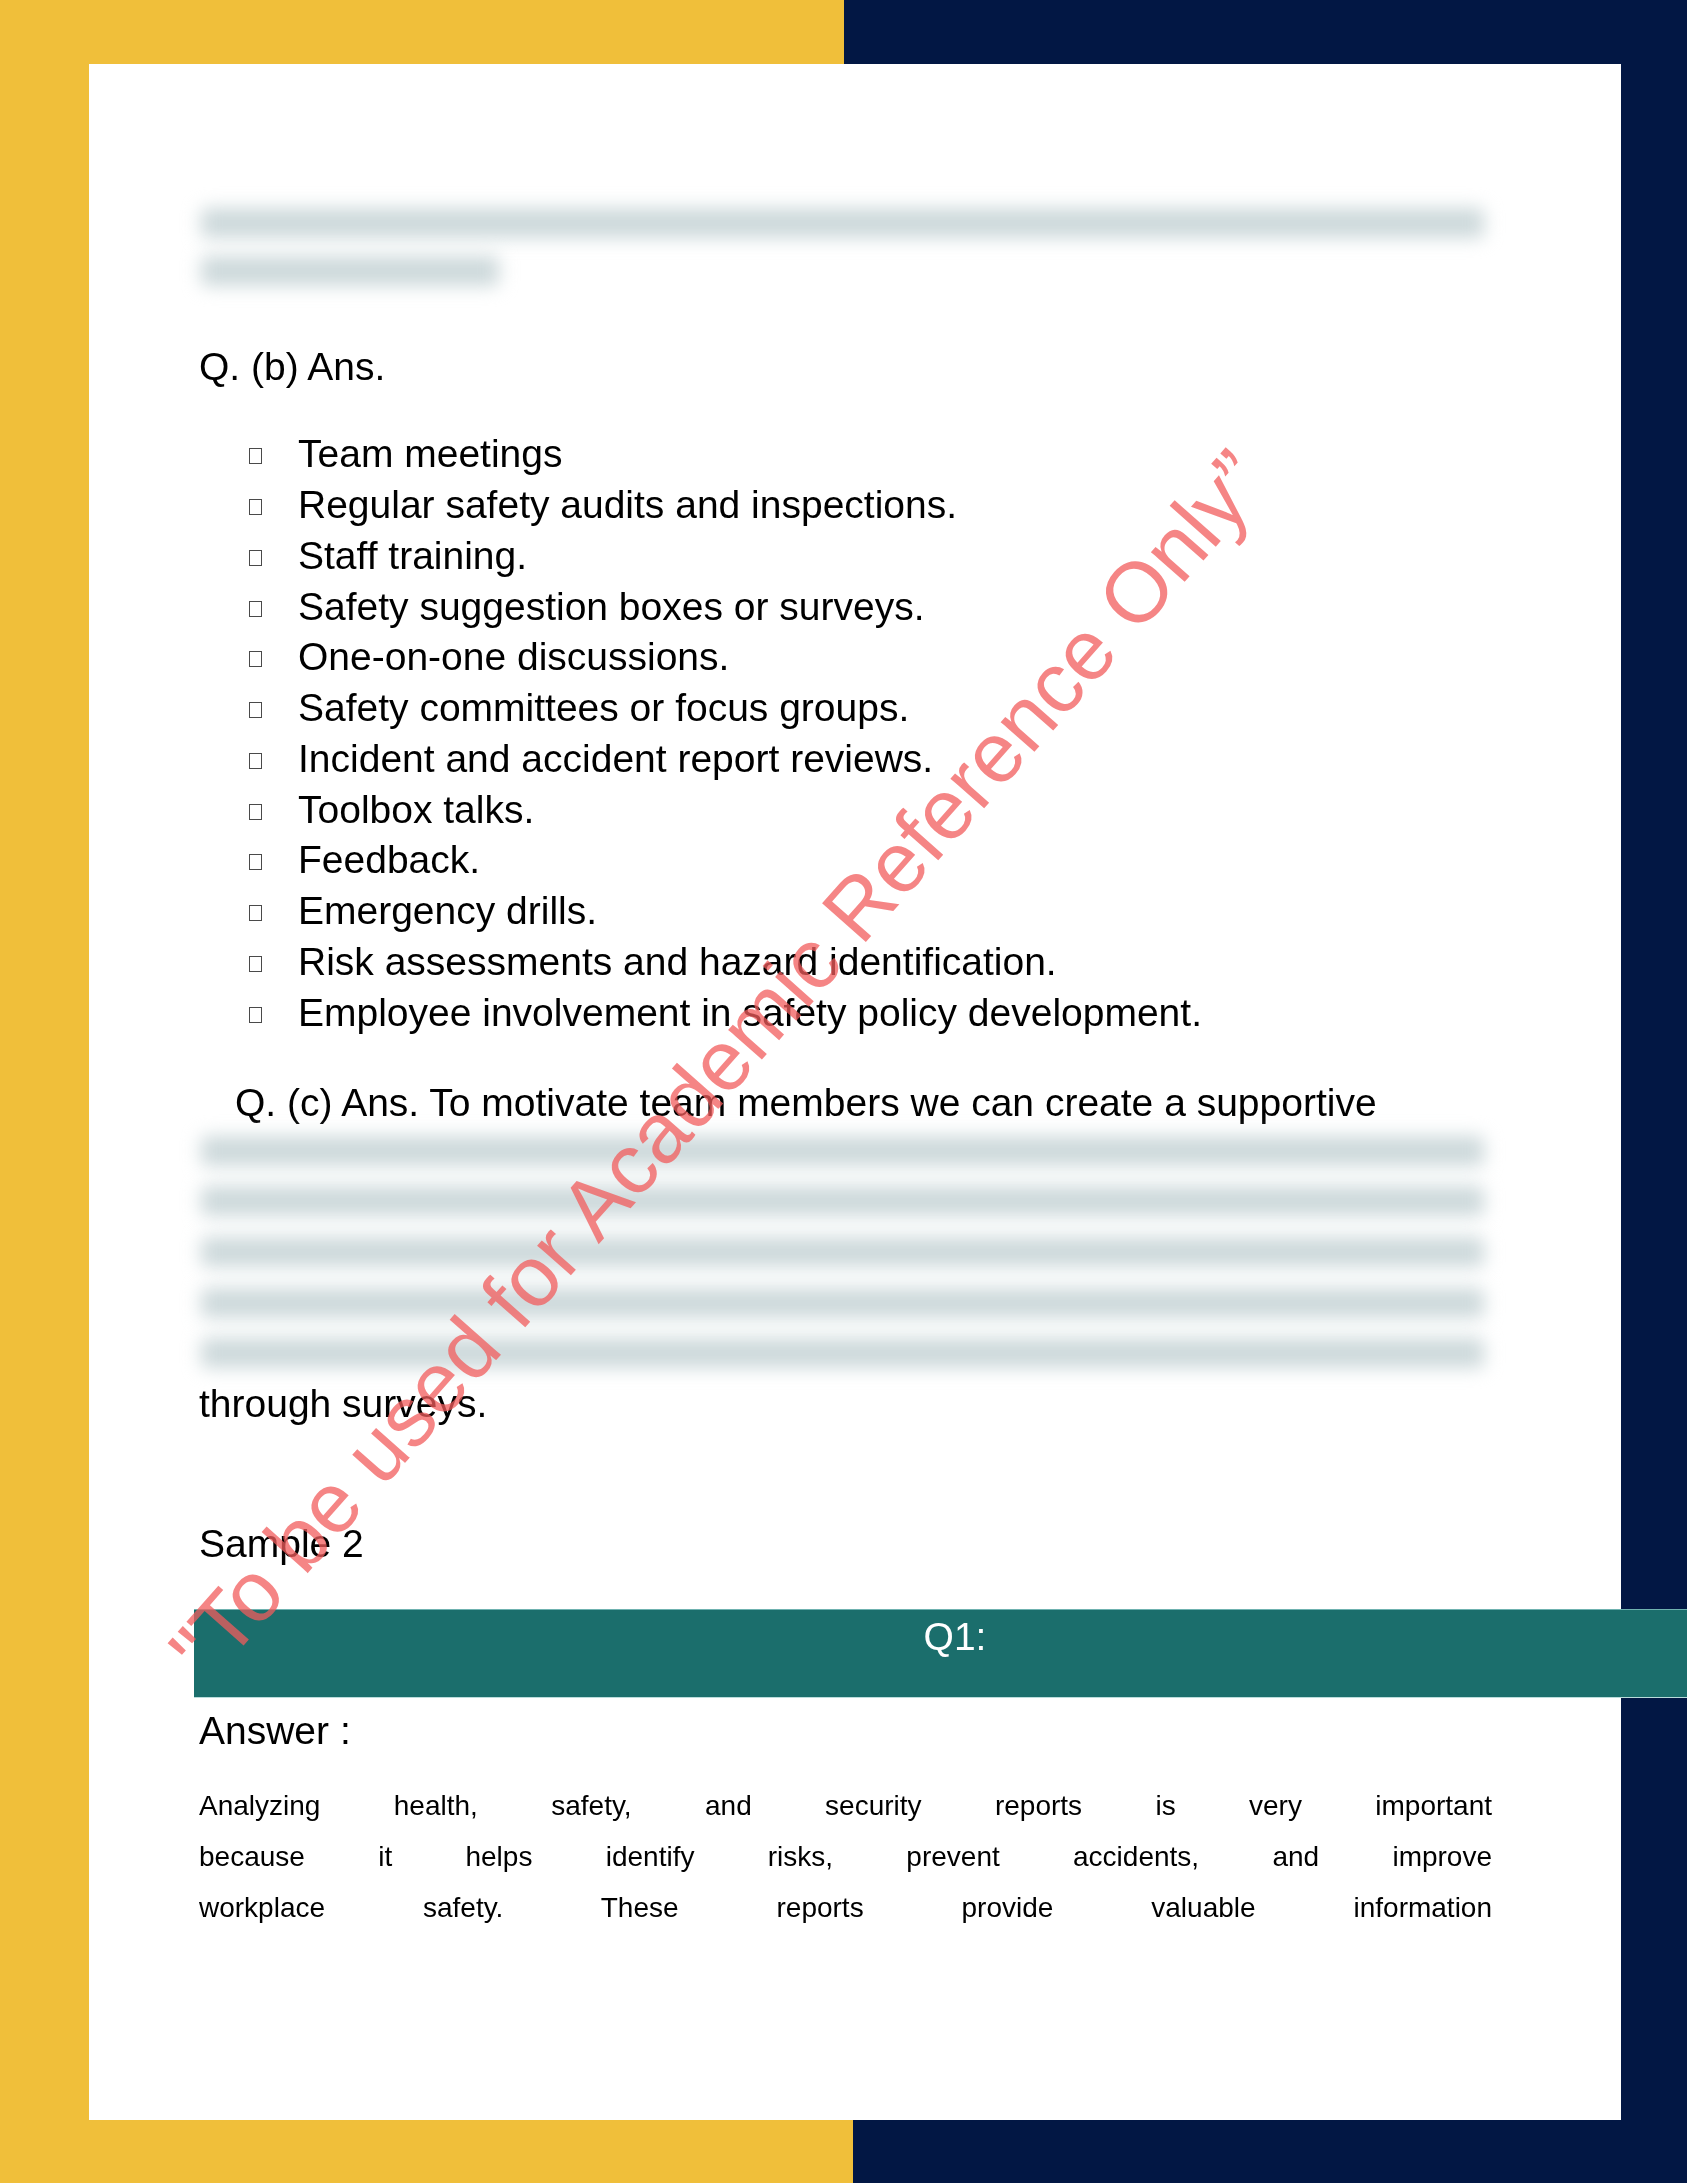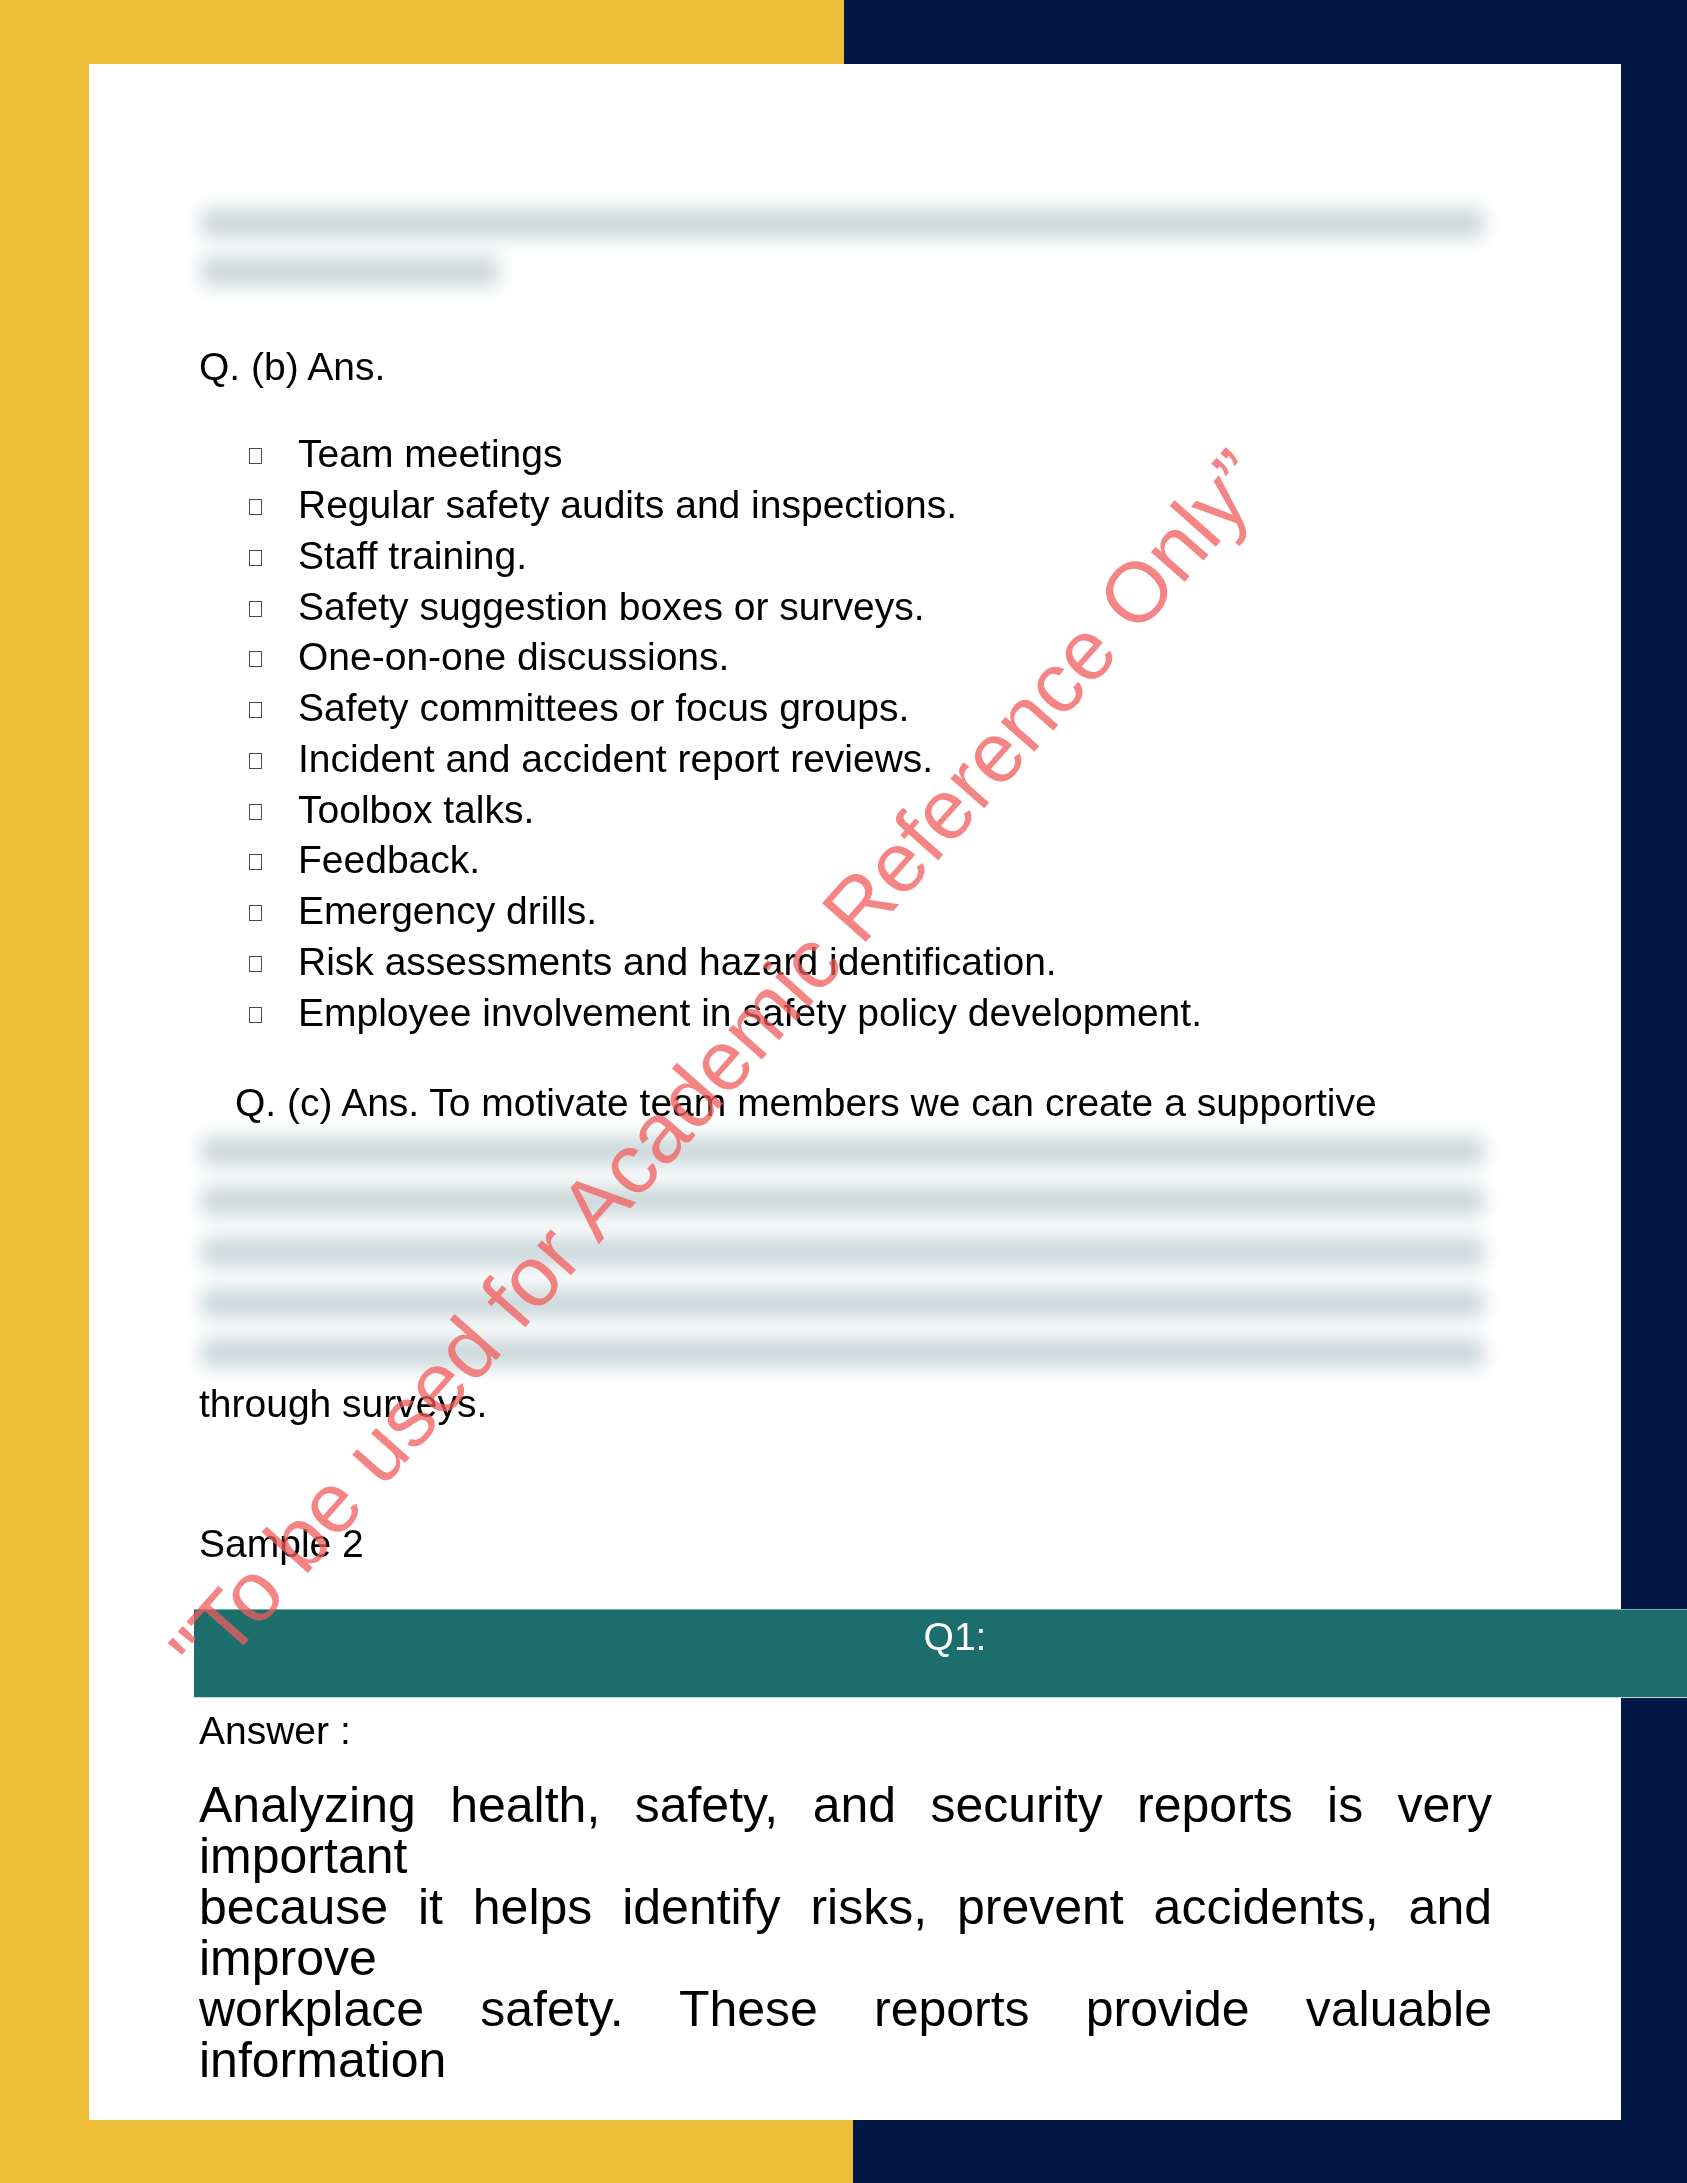--- a/index.html
+++ b/index.html
@@ -91,21 +91,21 @@
       border-top: 1.3px solid #6fb2b0;
       border-bottom: 1.3px solid #b9dcdb;
       box-sizing: border-box;
     }
 
     .justify-para {
       position: absolute;
       left: 110px;
       top: 1716px;
       width: 1293px;
-      font-size: 50px;
+      font-size: 28px;
       line-height: 51px;
       text-align: justify;
       text-align-last: justify;
     }
     .justify-para span.line {
       display: block;
       text-align: justify;
       text-align-last: justify;
     }
 

